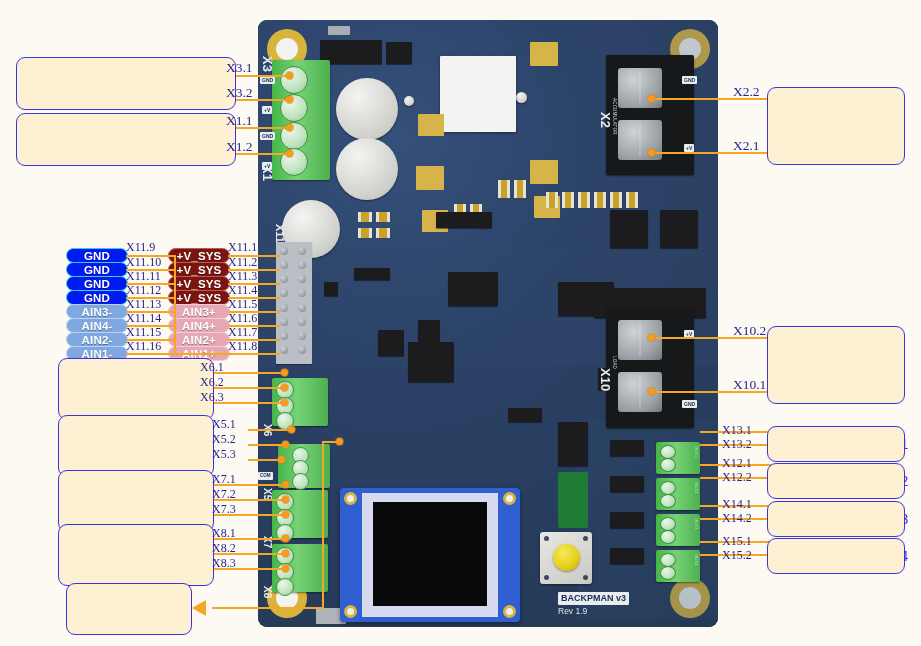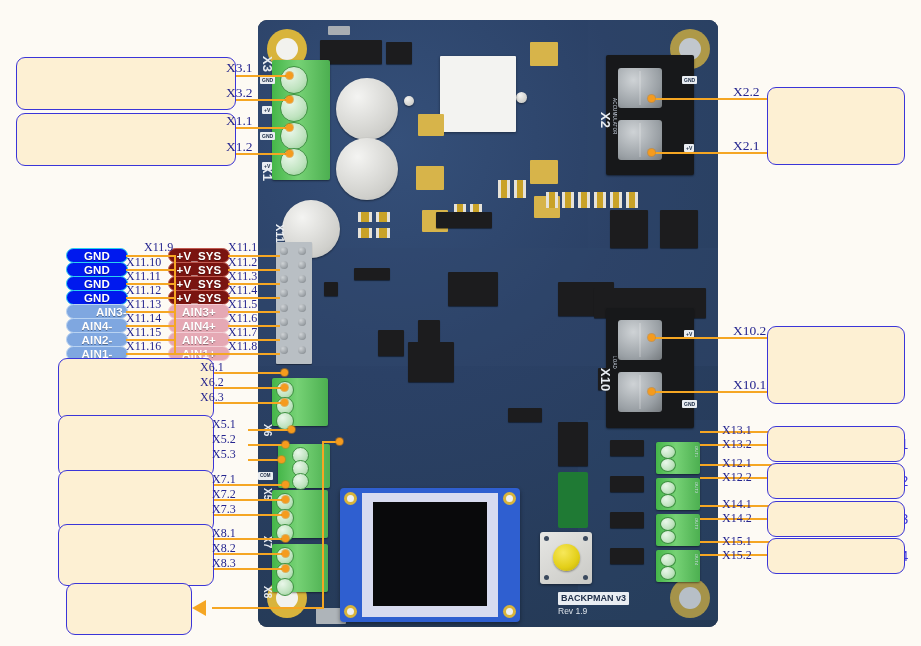--- a/index.html
+++ b/index.html
@@ -306,26 +306,26 @@
 <div class="boxtitle" style="left:24px;top:122px;width:120px;">External power source</div>
 <div class="pill p-gnd" style="left:154px;top:119px;width:74px;">GND</div>
 <div class="pill p-red" style="left:154px;top:145px;width:74px;">+6..+30V</div>
 <div class="xlab" style="left:226px;top:113px;">X1.1</div>
 <div class="xlab" style="left:226px;top:139px;">X1.2</div>
 
 <div class="pill p-gnd" style="left:66px;top:248px;width:62px;">GND</div>
 <div class="pill p-gnd" style="left:66px;top:262px;width:62px;">GND</div>
 <div class="pill p-gnd" style="left:66px;top:276px;width:62px;">GND</div>
 <div class="pill p-gnd" style="left:66px;top:290px;width:62px;">GND</div>
-<div class="pill p-ainm" style="left:66px;top:304px;width:62px;text-align:right;">AIN3-</div>
+<div class="pill p-ainm" style="left:66px;top:304px;width:62px;">AIN3-</div>
 <div class="pill p-ainm" style="left:66px;top:318px;width:62px;">AIN4-</div>
 <div class="pill p-ainm" style="left:66px;top:332px;width:62px;">AIN2-</div>
 <div class="pill p-ainm" style="left:66px;top:346px;width:62px;">AIN1-</div>
 
-<div class="xlab" style="left:144px;top:240px;font-size:12px;">X11.9</div>
+<div class="xlab" style="left:126px;top:240px;font-size:12px;">X11.9</div>
 <div class="xlab" style="left:126px;top:255px;font-size:12px;">X11.10</div>
 <div class="xlab" style="left:126px;top:269px;font-size:12px;">X11.11</div>
 <div class="xlab" style="left:126px;top:283px;font-size:12px;">X11.12</div>
 <div class="xlab" style="left:126px;top:297px;font-size:12px;">X11.13</div>
 <div class="xlab" style="left:126px;top:311px;font-size:12px;">X11.14</div>
 <div class="xlab" style="left:126px;top:325px;font-size:12px;">X11.15</div>
 <div class="xlab" style="left:126px;top:339px;font-size:12px;">X11.16</div>
 
 <div class="wire" style="left:126px;top:255px;width:48px;height:1.6px;"></div>
 <div class="wire" style="left:126px;top:269px;width:48px;height:1.6px;"></div>

